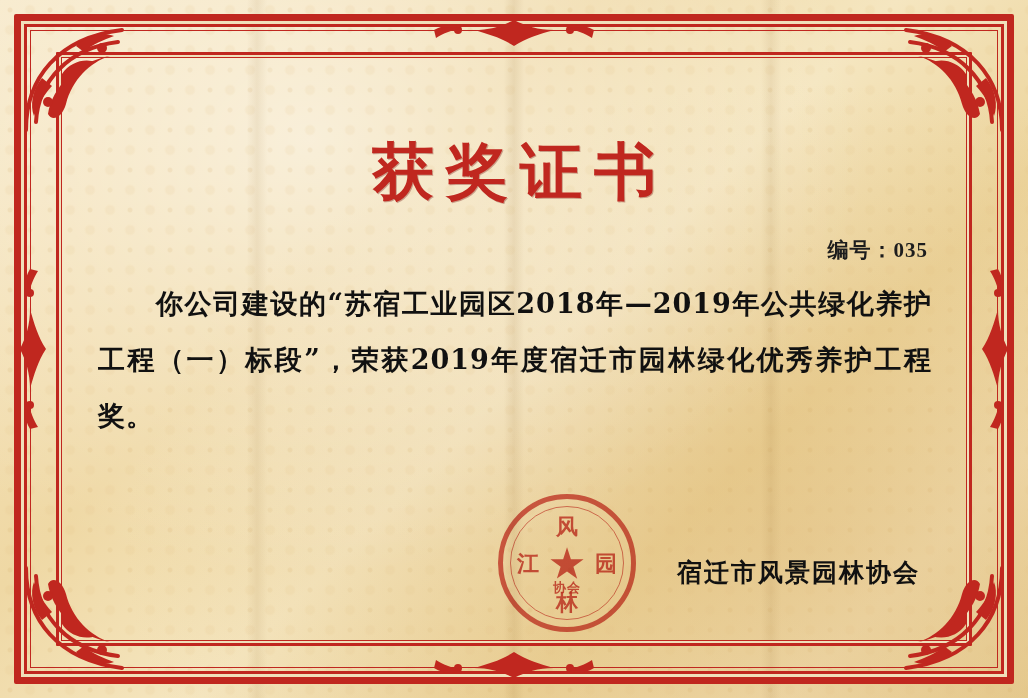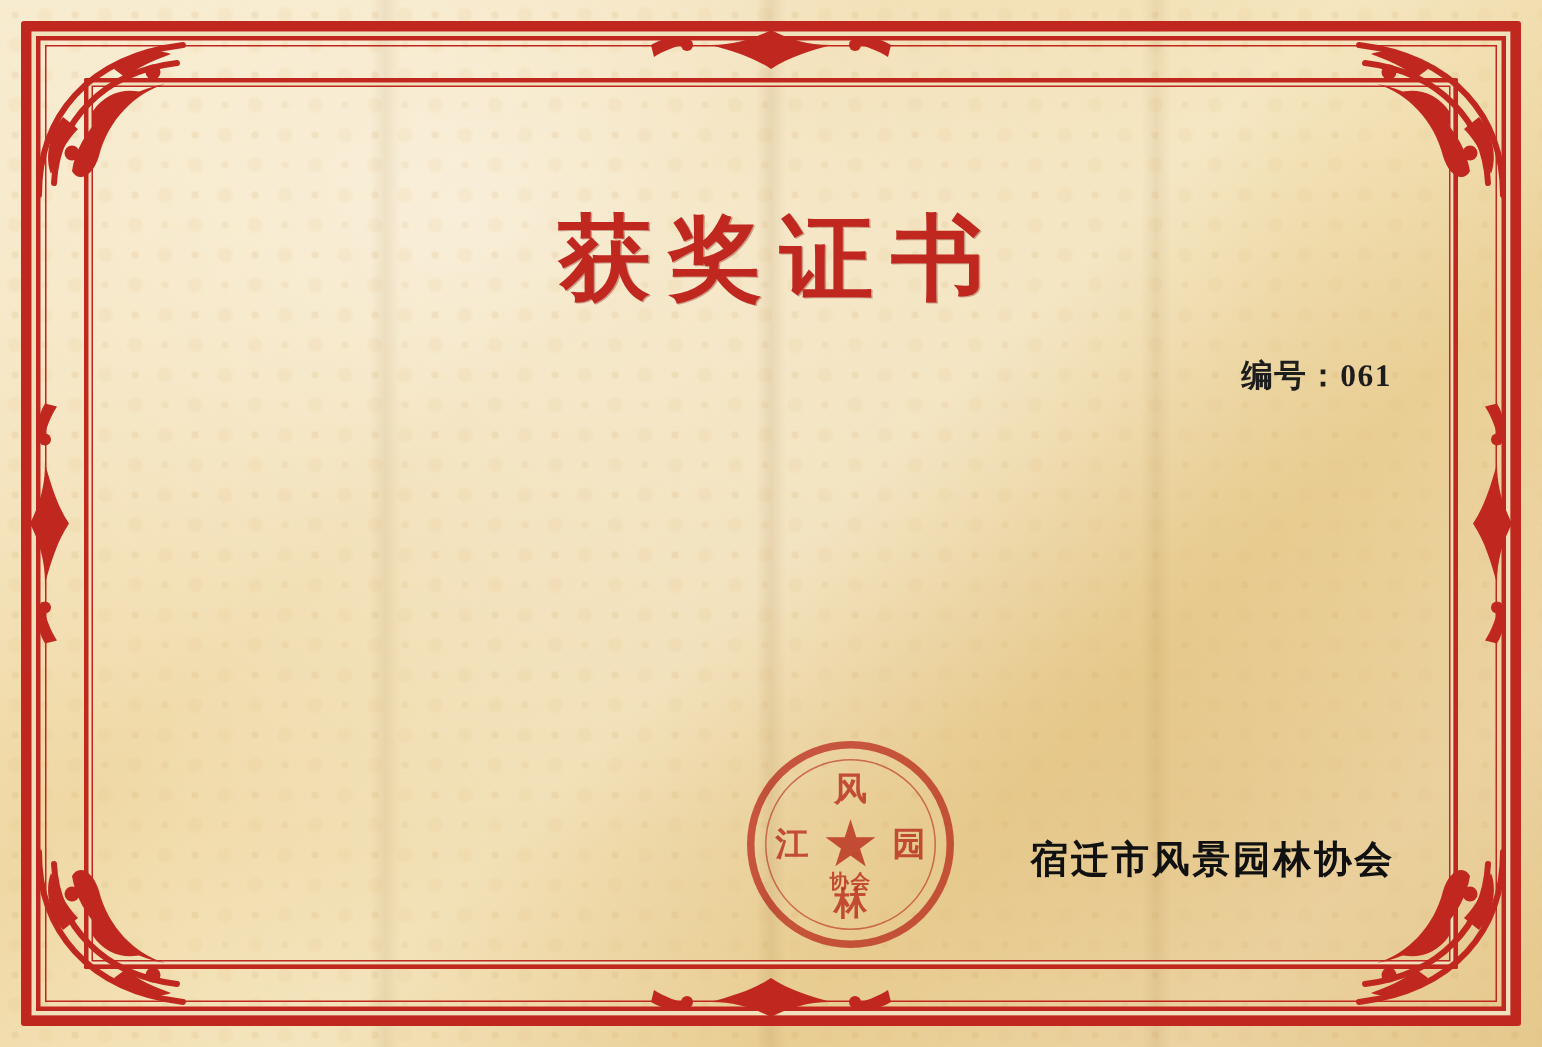--- a/index.html
+++ b/index.html
@@ -140,21 +140,21 @@
     line-height: 56px;
     letter-spacing: 1px;
     text-align: justify;
     text-indent: 58px;
     padding-left: 6px;
     padding-right: 4px;
   }
 
   #signature-block {
     position: absolute;
-    right: 6px;
+    right: 16px;
     bottom: 18px;
     text-align: center;
     color: #111;
     font-family: "DejaVu Serif", "Liberation Serif", serif;
     font-weight: bold;
     font-size: 25px;
     letter-spacing: 2px;
     line-height: 46px;
   }
 
@@ -306,24 +306,25 @@
       <path d="M14 20 C8 30 8 40 12 48 C14 38 18 28 22 22 Z"></path>
       <path d="M14 180 C8 170 8 160 12 152 C14 162 18 172 22 178 Z"></path>
     </g>
   </svg>
 
   <div id="content">
 
     <div id="cert-title">获奖证书</div>
 
     <div id="serial-row">
-      <span id="serial"><span>编号：</span><span>061</span></span>
+      <span id="serial"><span>编号：</span><span>035</span></span>
     </div>
 
 
+    <div id="body-text">你公司建设的“苏宿工业园区2018年—2019年公共绿化养护工程（一）标段”，荣获2019年度宿迁市园林绿化优秀养护工程奖。</div>
 
     <div id="signature-block">
       <div>宿迁市风景园林协会</div>
     </div>
   </div>
 
   <div id="seal">
     <div class="seal-inner-ring"></div>
     <div class="seal-text">
       <span class="seal-char sc-top">风</span>

